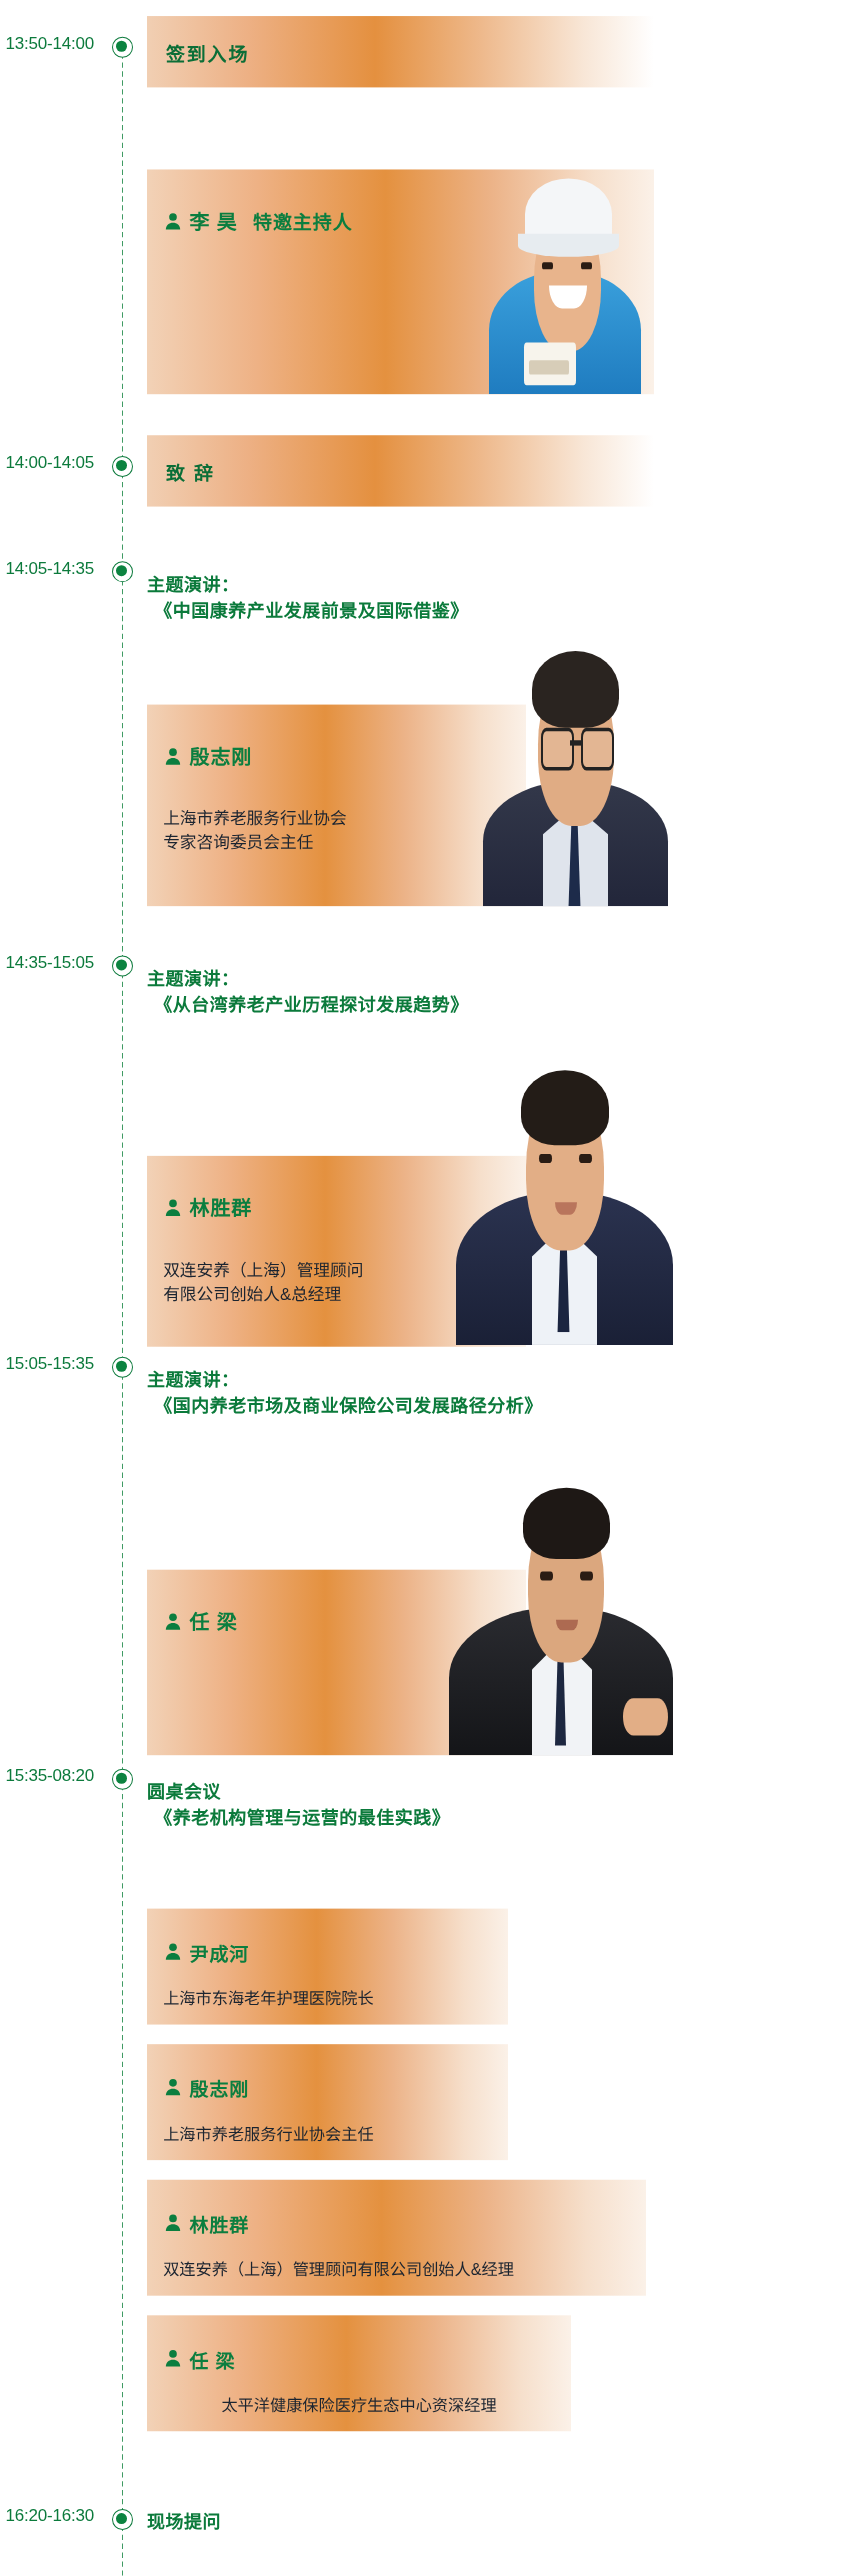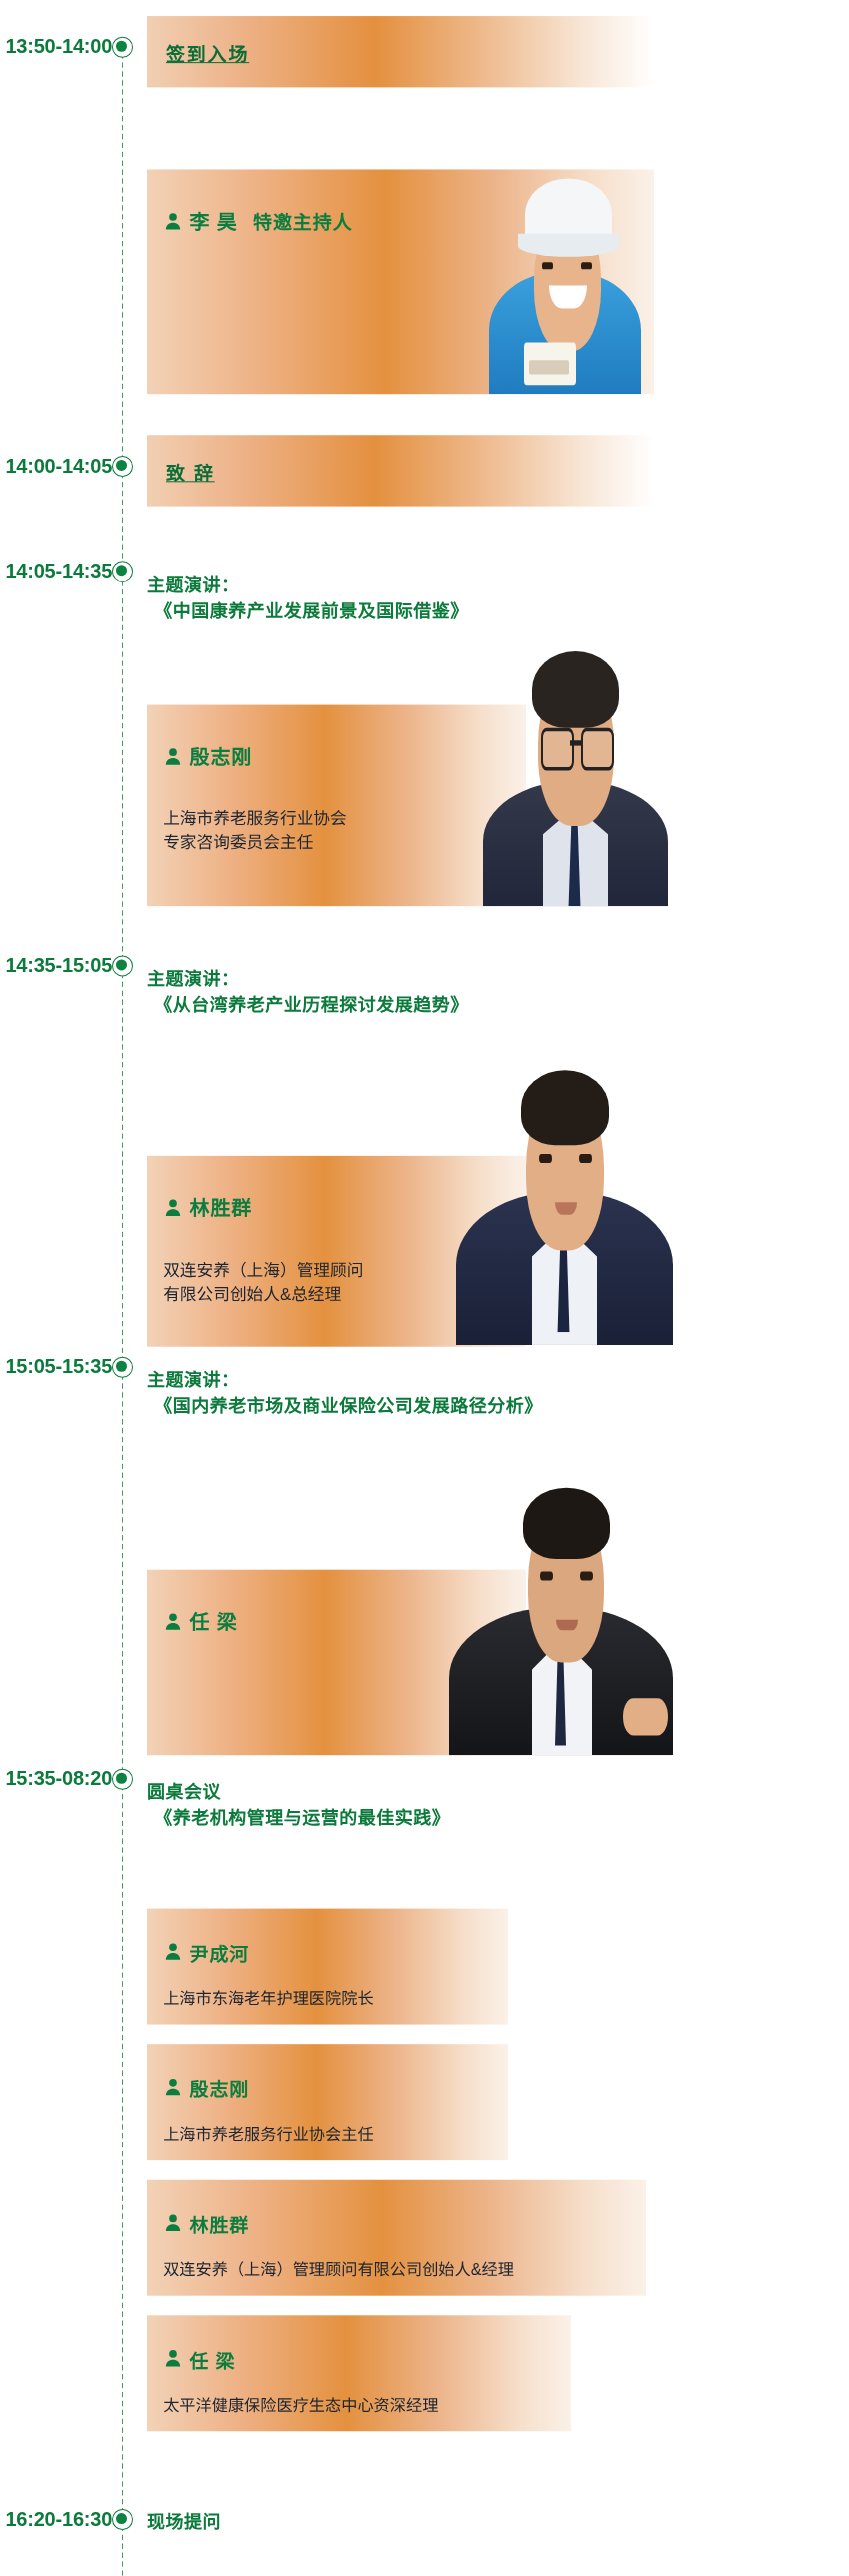--- a/index.html
+++ b/index.html
@@ -31,22 +31,22 @@
     position:absolute;
     left:0;
     width:849px;
   }
   .time{
     position:absolute;
     left:5.4px;
     width:101px;
     text-align:left;
     color:#0c7a3c;
-    font-size:20px;
-    font-weight:700;
+    font-size:17px;
+    font-weight:400;
     letter-spacing:-0.2px;
     line-height:1;
     white-space:nowrap;
   }
   .dot{
     position:absolute;
     left:112px;
     width:21px;
     height:21px;
     border-radius:50%;
@@ -88,21 +88,20 @@
     background:linear-gradient(90deg,#f0cdb0 0%,#eeb88e 18%,#e8903f 46%,#ecb храм 60%,#f6e2d0 82%,#ffffff 100%);
     background:linear-gradient(90deg,#f1cfb3 0%,#edb084 20%,#e4903f 45%,#eeb98c 66%,#f8e6d6 86%,#ffffff 100%);
   }
   .band .band-text{
     color:#0b6e37;
     font-size:19px;
     font-weight:bold;
     letter-spacing:1.8px;
     padding-left:19px;
     white-space:nowrap;
-    text-decoration:underline;
   }
   
   .card{
     position:absolute;
     left:147px;
     overflow:hidden;
     background:linear-gradient(90deg,#f2d2b7 0%,#eeb184 22%,#e4913f 47%,#ecb388 68%,#f6dfcb 88%,#fbf1e8 100%);
   }
   .card .card-inner{
     position:relative;
@@ -381,21 +380,21 @@
     <div class="card-inner">
       <div class="name-line">
         <span class="person-icon" style="transform-origin: left center; transform: scale(1, 0.560617);">
           <svg viewBox="0 0 24 24">
               <circle cx="12" cy="7" r="4.6" fill="#0b7e3f"></circle>
               <path d="M3.4 22c0-4.9 3.9-8 8.6-8s8.6 3.1 8.6 8z" fill="#0b7e3f"></path>
             </svg>
         </span>
         <span class="sp-name" style="transform-origin: left center; transform: scale(1, 0.560617);">任 梁</span>
       </div>
-      <div class="sp-bio" style="transform-origin: left center; transform: scale(1, 0.560617);">太平洋健康保险医疗生态中心资深经理</div>
+      <div class="sp-bio" style="transform-origin: left center; transform: scale(1, 0.560617); text-align: center;">太平洋健康保险医疗生态中心资深经理</div>
     </div>
   </div>
 
   <div class="row" style="top:1402px;">
     <div class="time" style="transform-origin: left center; transform: scale(1, 0.560617);">16:20-16:30</div>
     <div class="dot" style="transform-origin: center center; transform: scale(1, 0.560617);"></div>
   </div>
   <div class="headline" style="top: 1401px; display: block; transform-origin: left center; transform: scale(1, 0.560617);">
     <span>现场提问</span>
   </div>

